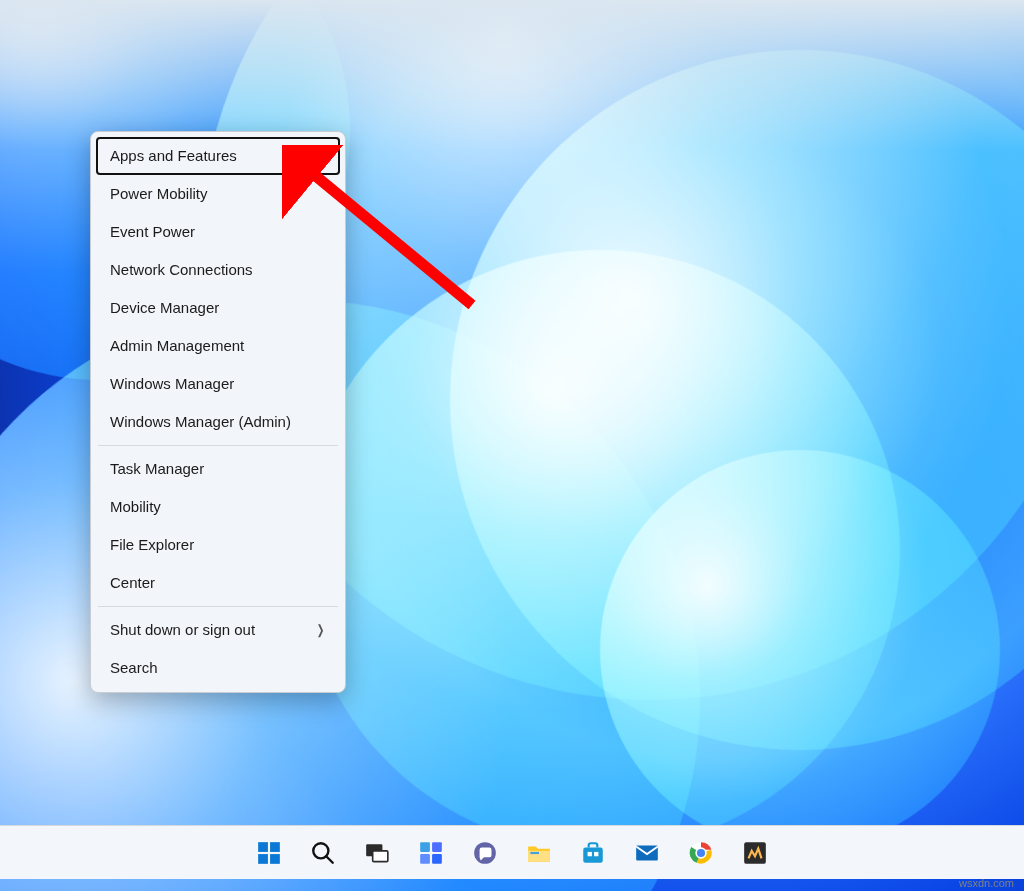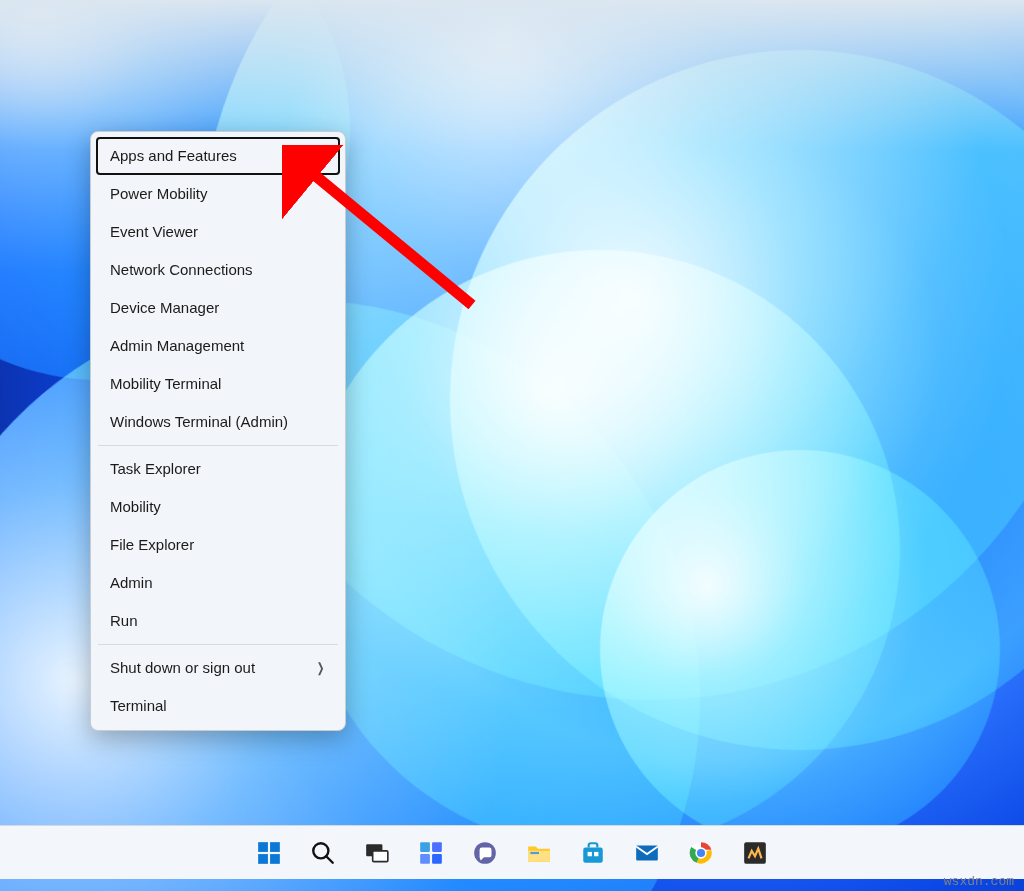--- a/index.html
+++ b/index.html
@@ -109,23 +109,23 @@
     border-radius: 4px;
     display: flex;
     align-items: center;
     justify-content: center;
   }
 
   .watermark {
     position: absolute;
     right: 10px;
     bottom: 2px;
-    font-size: 13px;
+    font-size: 11px;
     color: #808080;
-    font-family: Liberation Mono, monospace;
+    font-family: Liberation Sans, sans-serif;
   }
 
   
   .tb-icon svg { width: 26px; height: 26px; }
 </style>
 </head>
 <body>
 
 <div class="desktop">
   <div class="petal p1"></div>
@@ -137,60 +137,57 @@
   <div class="fade-top"></div>
 
   <div class="context-menu" id="ctx">
       <div class="menu-item selected">
         <span>Apps and Features</span>
       </div>
       <div class="menu-item">
         <span>Power Mobility</span>
       </div>
       <div class="menu-item">
-        <span>Event Viewer</span>
+        <span>Event Power</span>
       </div>
       <div class="menu-item">
         <span>Network Connections</span>
       </div>
       <div class="menu-item">
         <span>Device Manager</span>
       </div>
       <div class="menu-item">
         <span>Admin Management</span>
       </div>
       <div class="menu-item">
-        <span>Mobility Terminal</span>
-      </div>
-      <div class="menu-item">
-        <span>Windows Terminal (Admin)</span>
+        <span>Windows Manager</span>
+      </div>
+      <div class="menu-item">
+        <span>Windows Manager (Admin)</span>
       </div>
       <div class="menu-sep"></div>
       <div class="menu-item">
-        <span>Task Explorer</span>
+        <span>Task Manager</span>
       </div>
       <div class="menu-item">
         <span>Mobility</span>
       </div>
       <div class="menu-item">
         <span>File Explorer</span>
       </div>
       <div class="menu-item">
-        <span>Admin</span>
-      </div>
-      <div class="menu-item">
-        <span>Run</span>
+        <span>Center</span>
       </div>
       <div class="menu-sep"></div>
       <div class="menu-item">
         <span>Shut down or sign out</span>
         <span class="chevron">❯</span>
       </div>
       <div class="menu-item">
-        <span>Terminal</span>
+        <span>Search</span>
       </div>
     </div>
 
   <svg class="arrow" width="220" height="180">
     <defs>
       <marker id="ah" markerWidth="12" markerHeight="12" refX="2" refY="5" orient="auto">
         <polygon points="0,0 12,5 0,10" fill="#ff0000"></polygon>
       </marker>
     </defs>
     <line x1="190" y1="160" x2="18" y2="18" stroke="#ff0000" stroke-width="11" marker-end="url(#ah)"></line>

